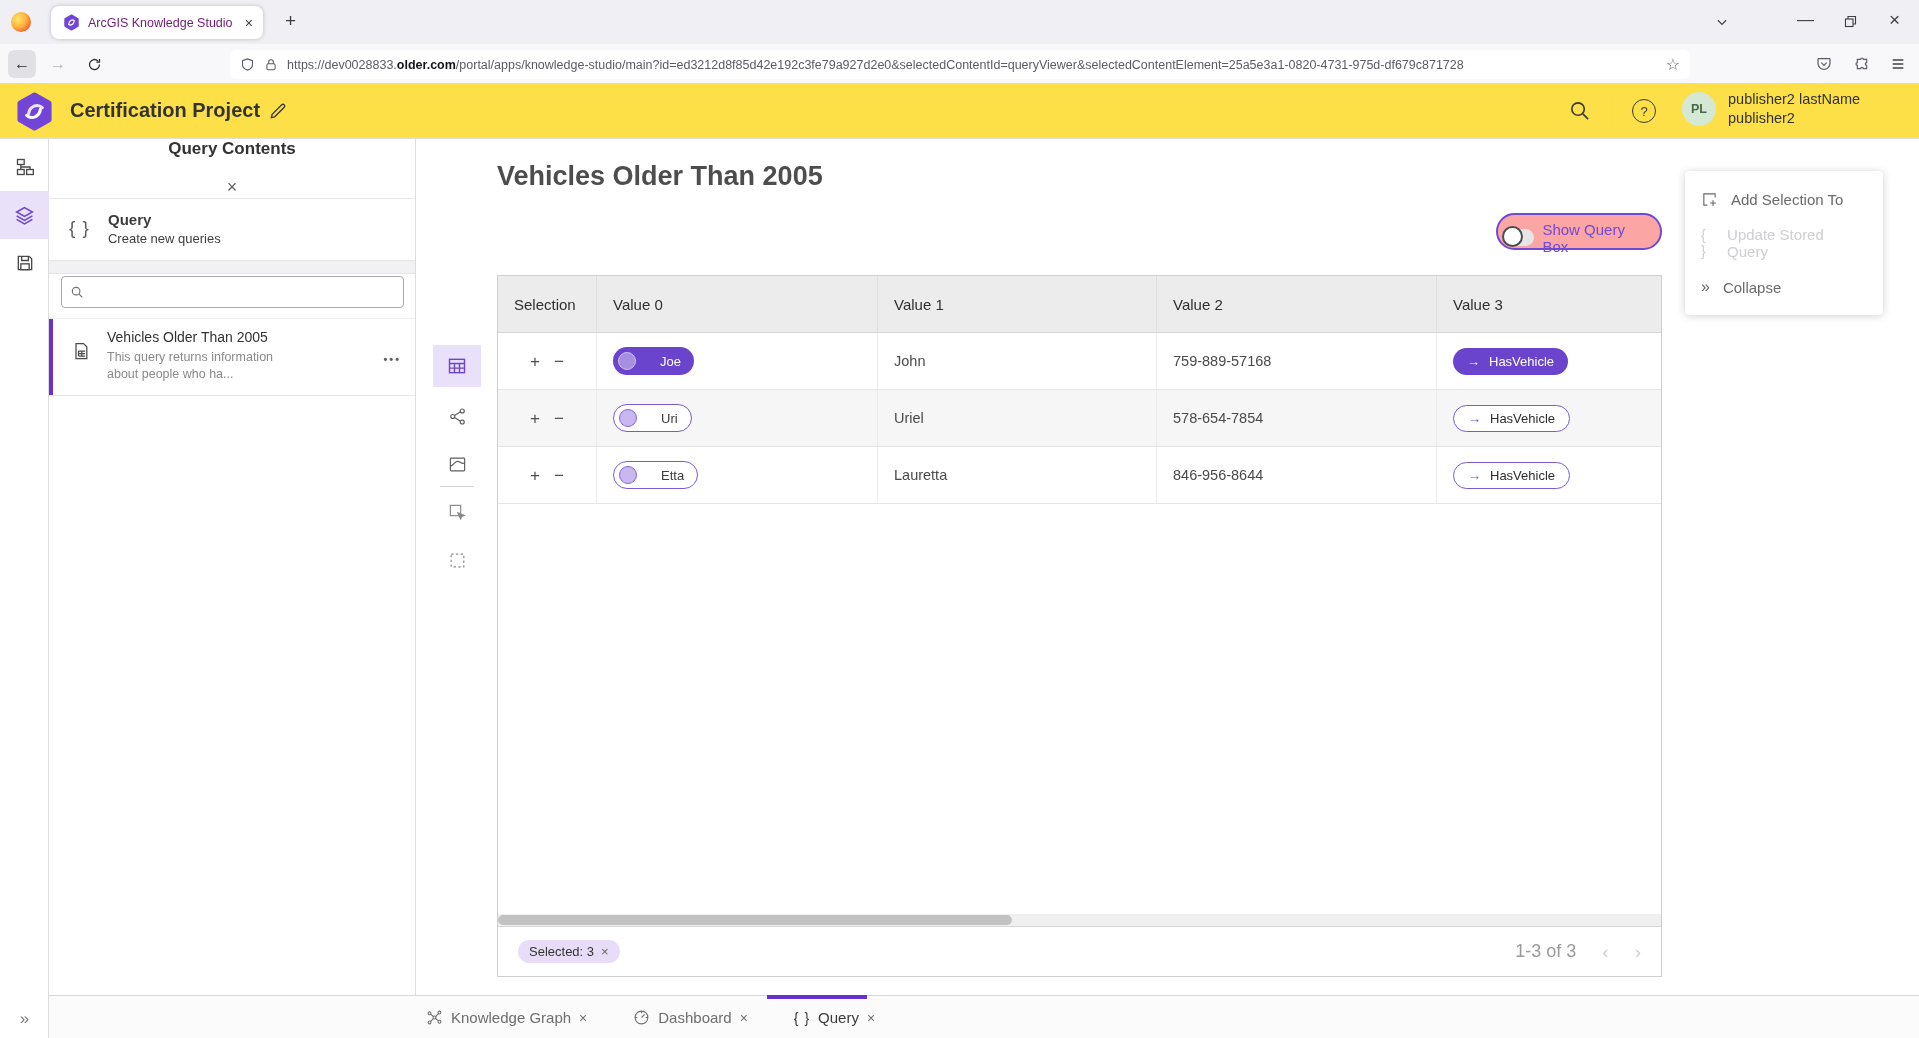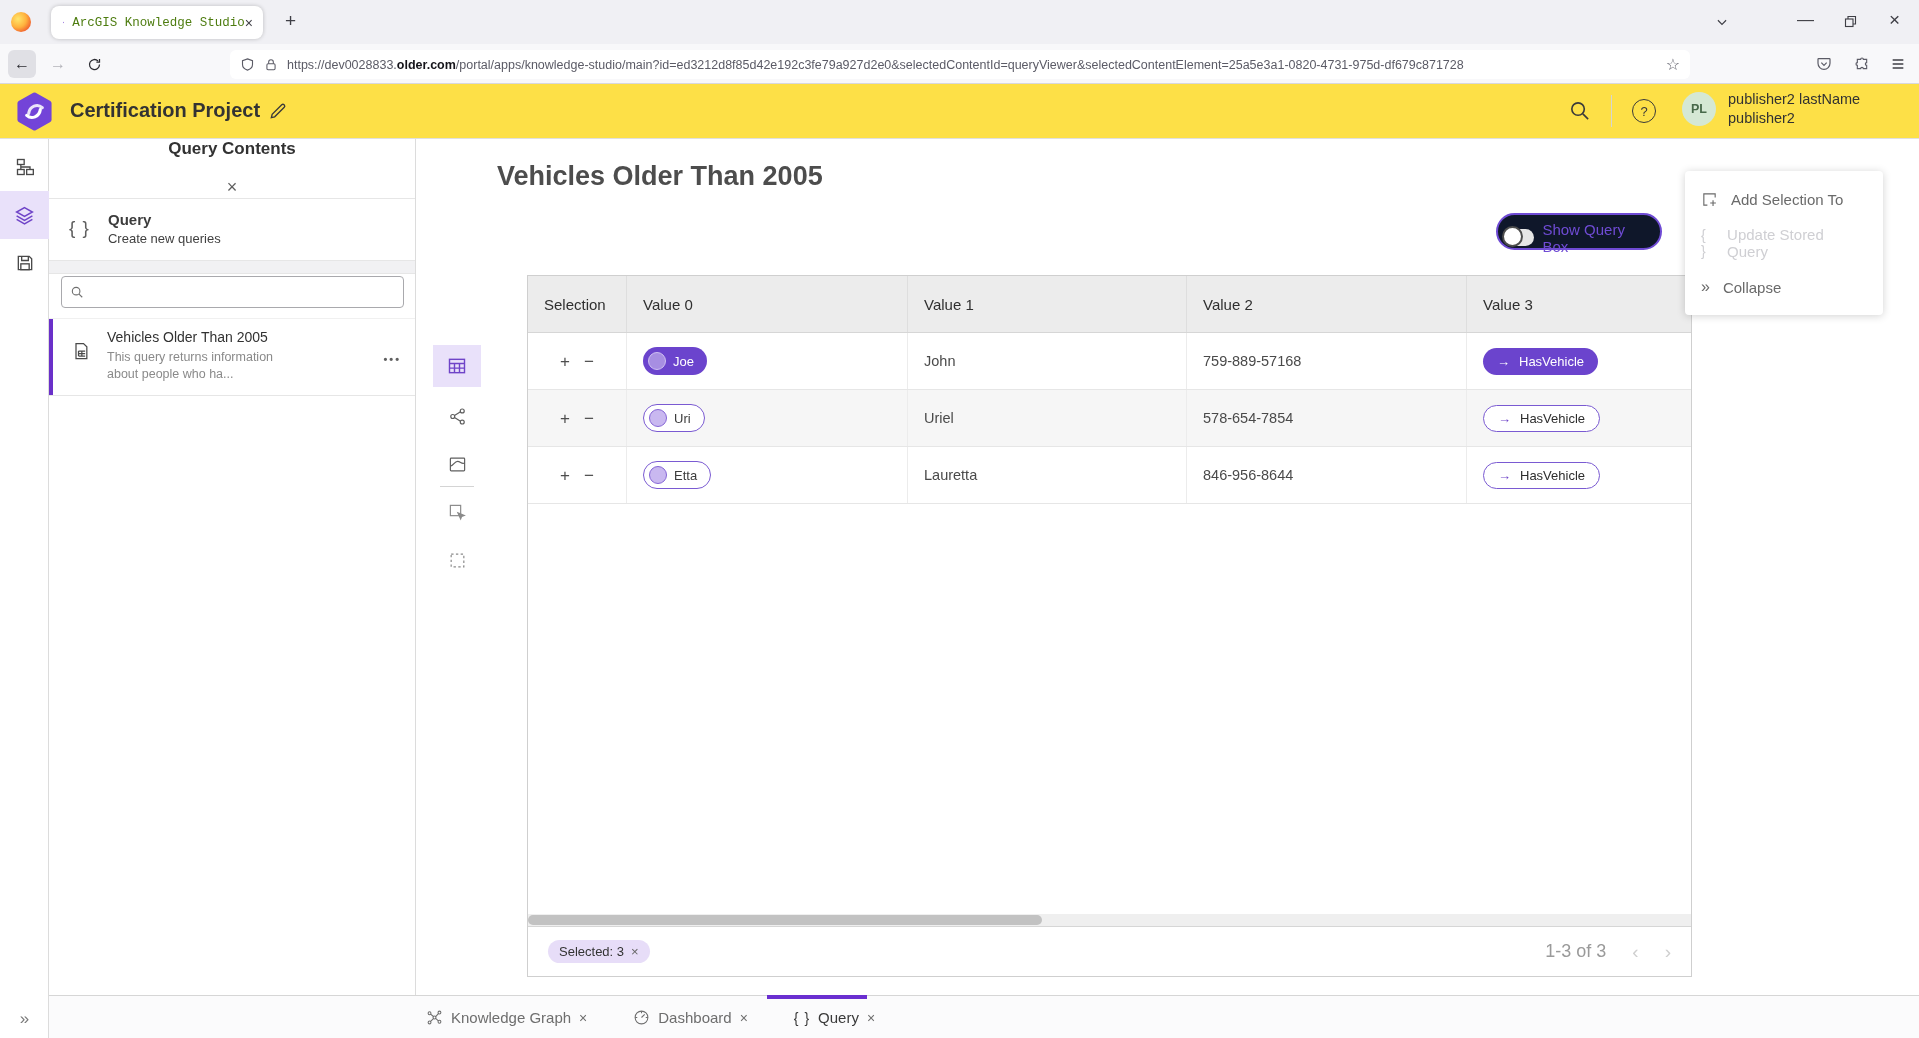--- a/index.html
+++ b/index.html
@@ -7,21 +7,21 @@
     font-family:"Liberation Sans", sans-serif; }
   #root { position:relative; width:1919px; height:1038px; }
   .abs { position:absolute; }
   .flex { display:flex; align-items:center; }
   svg { display:block; }
 
   
   #tabstrip { left:0; top:0; width:1919px; height:44px; background:#f0f0f4; }
   #browser-tab { left:51px; top:6px; width:212px; height:33px; background:#fff;
     border-radius:8px; box-shadow:0 0 4px rgba(0,0,0,.22); padding:0 10px 0 12px; }
-  .tab-title { font-size:12.5px; color:#4d7c0f; flex:1; margin-left:8px; white-space:nowrap;font-family:Liberation Mono, monospace; }
+  .tab-title { font-size:12.5px; color:#701a75; flex:1; margin-left:8px; white-space:nowrap; }
   .chrome-glyph { color:#3f3f46; font-size:17px; line-height:1; }
   #navrow { left:0; top:44px; width:1919px; height:40px; background:#f8f8fa;
     border-bottom:1px solid #d8d8dd; }
   .nav-btn { width:28px; height:28px; border-radius:6px; display:flex; align-items:center;
     justify-content:center; font-size:16px; color:#2b2b31; }
   #urlbar { left:230px; top:6px; width:1460px; height:29px; background:#ffffff;
     border-radius:6px; padding:0 10px; color:#5b5b66; }
   .url-text { font-size:12.5px; white-space:nowrap; overflow:hidden; }
   .url-domain { color:#15141a; font-weight:bold; }
 
@@ -63,46 +63,46 @@
   #stored-item .selbar { position:absolute; left:0; top:0; bottom:0; width:4px; background:#6a30c9; }
   #stored-item .title { font-size:14px; color:#323232; }
   #stored-item .desc { font-size:12.5px; color:#8a8a8a; margin-top:4px; line-height:1.35; width:176px; }
   .dots { color:#5f5f5f; font-size:11px; letter-spacing:2px; font-weight:bold; }
 
   
   #mainarea { left:416px; top:139px; width:1503px; height:856px; background:#fff; }
   #query-title { left:81px; top:22px; font-size:27px; font-weight:600; color:#4d4d4d; }
   #query-desc { left:81px; top:80px; font-size:16px; color:#4a4a4a; }
   #toggle-pill { left:1080px; top:74px; width:166px; height:37px; border:2px solid #6f4bd4;
-    border-radius:20px; padding:12px 14px 0 6px; gap:8px; background:#0f172a; }
+    border-radius:20px; padding:12px 14px 0 6px; gap:8px; background:#fca5a5; }
   #toggle-pill .track { width:33px; height:17px; background:#e6e6e6; border-radius:9px; position:relative; }
   #toggle-pill .knob { position:absolute; left:-2px; top:-3px; width:21px; height:21px; background:#fff;
     border:2px solid #4d4d4d; border-radius:50%; }
   #toggle-pill .lbl { font-size:15px; color:#6f4bd4; }
 
   
   .tool-btn { position:absolute; left:17px; width:48px; height:42px; display:flex;
     align-items:center; justify-content:center; color:#5f5f5f; }
   .tool-btn.selected { background:#e9e1fa; color:#6f44c8; }
   #tool-divider { left:24px; width:34px; height:0; border-top:1px solid #d4d4d4; }
 
   
   #tablecard { left:81px; top:136px; width:1165px; height:702px; border:1px solid #cfcfcf;
-    display:flex; flex-direction:column; background:#fff;margin-left:30px; }
+    display:flex; flex-direction:column; background:#fff; }
   .tgrid { display:grid; grid-template-columns:99px 281px 279px 280px 224px; }
   #thead { height:57px; background:#ececec; border-bottom:1px solid #d6d6d6; }
   #thead .cell { display:flex; align-items:center; padding:0 16px; font-size:15px; color:#2f2f2f;
     border-right:1px solid #dedede; }
   .trow { height:57px; border-bottom:1px solid #e6e6e6; }
   .trow.alt { background:#f6f6f6; }
   .trow .cell { display:flex; align-items:center; padding:0 16px; font-size:14.5px; color:#4a4a4a;
     border-right:1px solid #ececec; }
   .selcell { justify-content:center; gap:14px; }
   .selbtn { font-size:17px; color:#4d4d4d; line-height:1; }
-  .entity-pill { display:inline-flex; align-items:center; gap:7px; height:28px; border-radius:15px;
+  .entity-pill { display:inline-flex; align-items:center; gap:24px; height:28px; border-radius:15px;
     padding:0 13px 0 5px; font-size:13px; }
   .entity-pill .dot { width:18px; height:18px; border-radius:50%; }
   .entity-pill.filled { background:#6b44cd; color:#fff; }
   .entity-pill.filled .dot { background:#a78ee2; border:1px solid #cfc0f2; }
   .entity-pill.outline { background:#fff; border:1px solid #7a5ad2; color:#3c3c3c; }
   .entity-pill.outline .dot { background:#c9b8f0; border:1px solid #8565d6; }
   .rel-pill { display:inline-flex; align-items:center; gap:9px; height:27px; border-radius:14px;
     padding:0 14px; font-size:13px; }
   .rel-pill.filled { background:#6b44cd; color:#fff; }
   .rel-pill.outline { background:#fff; border:1px solid #7a5ad2; color:#2d2d2d; }

